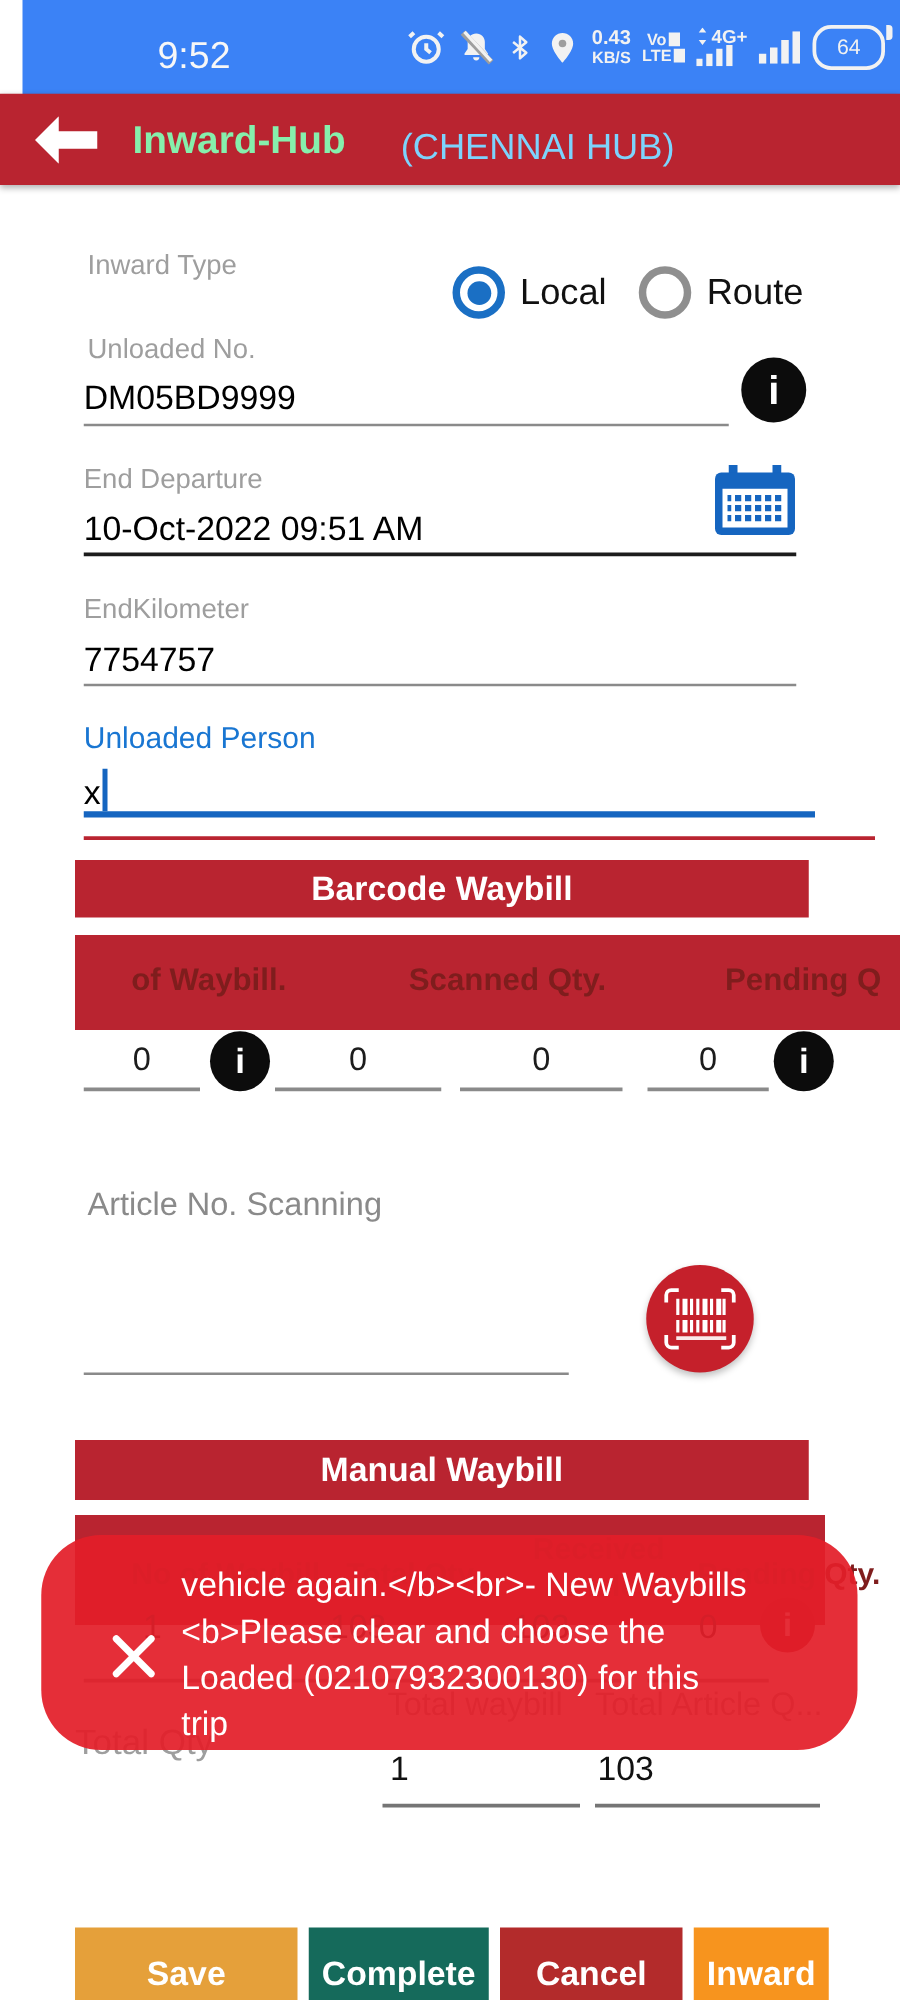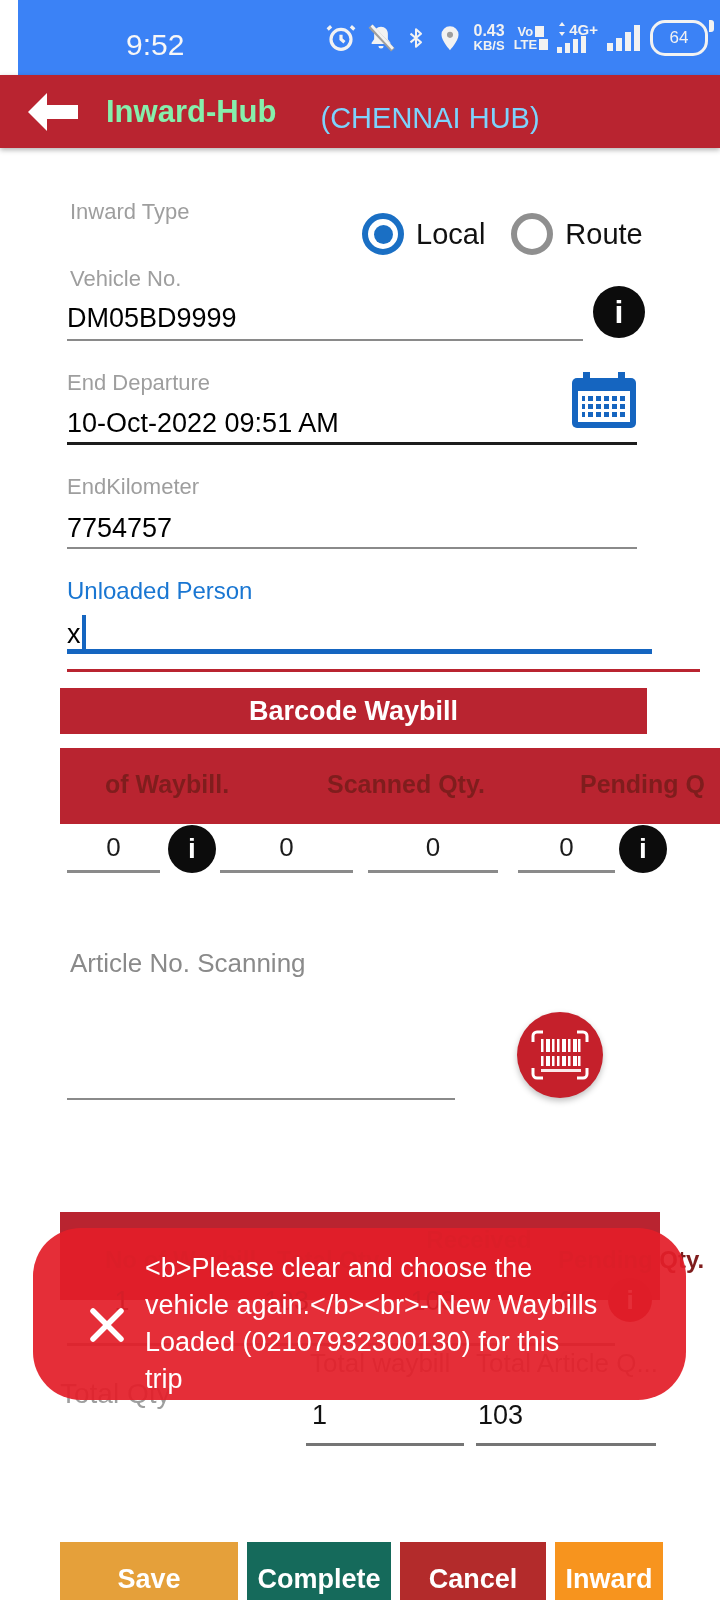--- a/index.html
+++ b/index.html
@@ -151,21 +151,21 @@
 
   <div class="abs" style="left:362px;top:193px;display:flex;align-items:center;gap:12px;margin-top:20px;">
     <span class="radio sel">
         <span class="radio-dot"></span>
       </span>
     <span class="radio-label">Local</span>
     <span class="radio unsel" style="margin-left:14px;"></span>
     <span class="radio-label">Route</span>
   </div>
 
-  <span class="abs flabel" style="left:70px;top:266px;">Vehicle No.</span>
+  <span class="abs flabel" style="left:70px;top:266px;">Unloaded No.</span>
   <span class="abs fvalue" style="left:67px;top:303px;">DM05BD9999</span>
   <div class="abs uline" style="left:67px;top:339px;width:516px;"></div>
   <div class="abs info-icon" style="left:593px;top:286px;width:52px;height:52px;">i</div>
 
   <span class="abs flabel" style="left:67px;top:370px;">End Departure</span>
   <span class="abs" style="left:572px;top:372px;">
     <svg width="64" height="56" viewBox="0 0 64 56">
       <defs>
           <pattern id="caldots" width="8" height="8" patternUnits="userSpaceOnUse">
             <rect width="5" height="5" fill="#1565c0"></rect>
@@ -237,20 +237,23 @@
           <rect x="26" y="26" width="2.5" height="10"></rect>
           <rect x="31" y="26" width="4" height="10"></rect>
           <rect x="37" y="26" width="2.5" height="10"></rect>
           <rect x="42" y="26" width="4" height="10"></rect>
           <rect x="47" y="26" width="2.5" height="10"></rect>
         <rect x="10" y="39" width="40" height="3" opacity="0.9"></rect>
       </g>
     </svg>
   </div>
 
+  <div class="abs red-bar" style="left:60px;top:1152px;width:587px;height:48px;">
+    <span>Manual Waybill</span>
+  </div>
 
   <div class="abs thead" style="left:60px;top:1212px;width:600px;height:88px;"></div>
   <span class="abs th" style="left:65px;top:1246px;font-size:24px;">No of Waybill.</span>
   <span class="abs th" style="left:237px;top:1246px;font-size:24px;">Total Qty.</span>
   <span class="abs th" style="left:383px;top:1225px;width:112px;font-size:24px;white-space:normal;text-align:center;line-height:30px;">Received Articles</span>
   <span class="abs th" style="left:518px;top:1246px;font-size:24px;">Pending Qty.</span>
 
   <span class="abs cell" style="left:67px;top:1286px;width:110px;font-size:27px;">1</span>
   <span class="abs cell" style="left:220px;top:1286px;width:133px;font-size:27px;">103</span>
   <span class="abs cell" style="left:368px;top:1286px;width:130px;font-size:27px;">103</span>
@@ -272,22 +275,22 @@
   <div id="toast" class="abs">
     <span id="toast-close" class="abs">
       <svg width="38" height="38" viewBox="0 0 38 38">
           <g stroke="#ffffff" stroke-width="5.5" stroke-linecap="round">
             <path d="M5 5l28 28"></path>
             <path d="M33 5L5 33"></path>
           </g>
         </svg>
     </span>
     <div id="toast-text" class="abs">
+      <div>vehicle again.&lt;/b&gt;&lt;br&gt;- New Waybills</div>
       <div>&lt;b&gt;Please clear and choose the</div>
-      <div>vehicle again.&lt;/b&gt;&lt;br&gt;- New Waybills</div>
       <div>Loaded (02107932300130) for this</div>
       <div>trip</div>
     </div>
   </div>
 
   <div class="abs bbtn" style="left:60px;width:178px;background:#e5a03a;">
       <span>Save</span>
     </div>
   <div class="abs bbtn" style="left:247px;width:144px;background:#156a5b;">
       <span>Complete</span>

